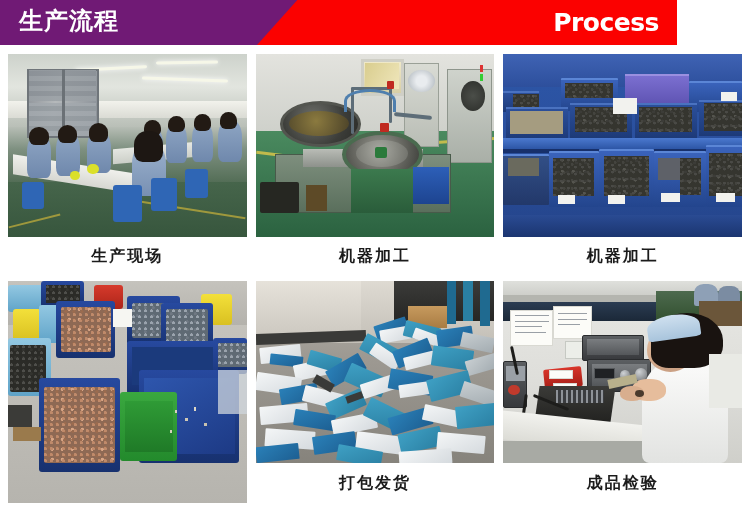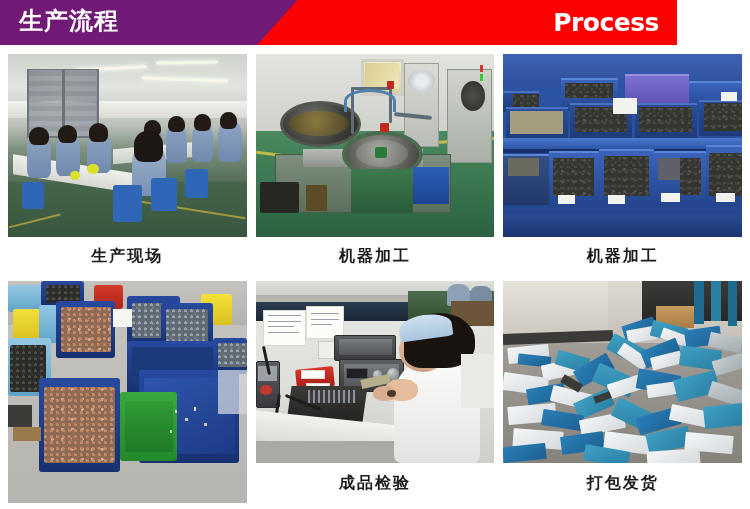--- a/index.html
+++ b/index.html
@@ -370,81 +370,20 @@
         <div class="ly" style="left:82%;top:64%;width:3px;height:3px;background:#c8c2b0;"></div>
         <div class="ly" style="left:68%;top:67%;width:2px;height:3px;background:#d5cfbd;"></div>
 
         <div class="ly" style="left:0%;top:56%;width:10%;height:10%;background:#3b3b38;"></div>
         <div class="ly" style="left:2%;top:66%;width:12%;height:6%;background:#9a7a4c;"></div>
         <div class="ly" style="left:88%;top:40%;width:12%;height:20%;background:#cfd6dc;opacity:.75;"></div>
       </div>
     </div>
 
     <div class="cell">
-      <div class="photo p5">
-
-        <div class="ly" style="left:0;top:0;width:100%;height:10%;background:linear-gradient(#dfe0dc,#c9cac5);"></div>
-        <div class="ly" style="left:0;top:8%;width:100%;height:4%;background:#b4b5af;"></div>
-        <div class="ly" style="left:0;top:12%;width:64%;height:10%;background:linear-gradient(#2b3c52,#1b2838);"></div>
-        <div class="ly" style="left:64%;top:6%;width:36%;height:16%;background:linear-gradient(#4d6a4e,#32502f);"></div>
-        <div class="ly" style="left:80%;top:2%;width:10%;height:12%;background:#8ea0b6;border-radius:40% 40% 10% 10%;"></div>
-        <div class="ly" style="left:90%;top:3%;width:9%;height:11%;background:#7b8ca2;border-radius:40% 40% 10% 10%;"></div>
-        <div class="ly" style="left:82%;top:11%;width:18%;height:14%;background:#6b563a;"></div>
-
-        <div class="ly paper" style="left:3%;top:16%;width:18%;height:20%;"></div>
-        <div class="ly" style="left:5%;top:19%;width:14%;height:1px;background:#9aa0a6;"></div>
-        <div class="ly" style="left:5%;top:22%;width:14%;height:1px;background:#9aa0a6;"></div>
-        <div class="ly" style="left:5%;top:25%;width:11%;height:1px;background:#9aa0a6;"></div>
-        <div class="ly" style="left:5%;top:28%;width:13%;height:1px;background:#9aa0a6;"></div>
-        <div class="ly paper" style="left:21%;top:14%;width:16%;height:18%;"></div>
-        <div class="ly" style="left:23%;top:18%;width:12%;height:1px;background:#9aa0a6;"></div>
-        <div class="ly" style="left:23%;top:21%;width:12%;height:1px;background:#9aa0a6;"></div>
-        <div class="ly" style="left:23%;top:24%;width:9%;height:1px;background:#9aa0a6;"></div>
-
-        <div class="ly" style="left:26%;top:33%;width:8%;height:10%;background:#eceee9;border:1px solid #c6c9c3;"></div>
-
-        <div class="ly instr" style="left:33%;top:30%;width:26%;height:14%;"></div>
-        <div class="ly instrface" style="left:35%;top:32%;width:22%;height:9%;"></div>
-        <div class="ly instr" style="left:35%;top:43%;width:27%;height:18%;"></div>
-        <div class="ly instrface" style="left:37%;top:46%;width:23%;height:12%;"></div>
-        <div class="ly knob" style="left:55%;top:48%;width:5%;height:7%;"></div>
-        <div class="ly knob" style="left:49%;top:49%;width:4%;height:6%;"></div>
-        <div class="ly" style="left:38%;top:48%;width:9%;height:6%;background:#1f2124;border:1px solid #55585b;"></div>
-        <div class="ly instr" style="left:0%;top:44%;width:10%;height:26%;"></div>
-        <div class="ly" style="left:1%;top:47%;width:8%;height:8%;background:#9aa0a6;"></div>
-        <div class="ly" style="left:2%;top:57%;width:5%;height:6%;background:#c03a2c;border-radius:50%;"></div>
-
-        <div class="ly redtool" style="left:17%;top:48%;width:16%;height:11%;transform:rotate(-6deg);"></div>
-        <div class="ly paper" style="left:19%;top:49%;width:10%;height:5%;"></div>
-        <div class="ly paper" style="left:21%;top:56%;width:10%;height:5%;"></div>
-
-        <div class="ly mat" style="left:14%;top:58%;width:32%;height:20%;transform:skewX(-8deg);"></div>
-        <div class="ly" style="left:22%;top:60%;width:20%;height:7%;background:repeating-linear-gradient(90deg,#8e9298 0 2px,#3a3c3f 2px 5px);"></div>
-
-        <div class="ly wire" style="left:4%;top:36%;width:3px;height:16%;transform:rotate(-12deg);"></div>
-        <div class="ly wire" style="left:8%;top:62%;width:3px;height:22%;transform:rotate(8deg);"></div>
-        <div class="ly wire" style="left:12%;top:66%;width:16%;height:3px;transform:rotate(22deg);"></div>
-
-        <div class="ly benchtop" style="left:0;top:76%;width:68%;height:16%;transform:skewY(6deg);"></div>
-        <div class="ly" style="left:0;top:88%;width:62%;height:12%;background:#a8aaa4;"></div>
-
-        <div class="ly coat" style="left:58%;top:44%;width:36%;height:56%;"></div>
-        <div class="ly head" style="left:60%;top:26%;width:20%;height:24%;"></div>
-        <div class="ly hairk" style="left:62%;top:18%;width:30%;height:30%;border-radius:50% 50% 40% 25%;"></div>
-        <div class="ly cap" style="left:60%;top:19%;width:22%;height:13%;transform:rotate(-8deg);"></div>
-        <div class="ly" style="left:54%;top:54%;width:14%;height:12%;background:#e6bd9c;border-radius:45%;"></div>
-        <div class="ly" style="left:49%;top:58%;width:10%;height:8%;background:#d8ae8e;border-radius:45%;"></div>
-        <div class="ly" style="left:55%;top:60%;width:4%;height:4%;background:#4a3a2c;border-radius:50%;"></div>
-        <div class="ly" style="left:44%;top:53%;width:12%;height:5%;background:#b8b08c;transform:rotate(-12deg);"></div>
-        <div class="ly" style="left:86%;top:40%;width:14%;height:30%;background:#e9eae5;"></div>
-      </div>
-      <div class="caption">成品检验</div>
-    </div>
-
-    <div class="cell">
       <div class="photo p6">
         <div class="ly wallb"></div>
         <div class="ly" style="left:0;top:0;width:44%;height:30%;background:linear-gradient(#e6e2da,#cdc9c1);"></div>
         <div class="ly darkb" style="left:0;top:28%;width:46%;height:6%;transform:rotate(-2deg);"></div>
         <div class="ly" style="left:58%;top:0;width:42%;height:22%;background:linear-gradient(#3b3b39,#262624);"></div>
         <div class="ly" style="left:80%;top:0;width:4%;height:24%;background:#1f6a90;"></div>
         <div class="ly" style="left:87%;top:0;width:4%;height:22%;background:#2a7fa2;"></div>
         <div class="ly" style="left:94%;top:0;width:4%;height:25%;background:#1f6a90;"></div>
         <div class="ly carton" style="left:64%;top:14%;width:16%;height:12%;"></div>
 
@@ -495,14 +434,75 @@
         <div class="ly pack pwhite" style="left:76%;top:84%;width:20%;height:10%;transform:rotate(5deg);"></div>
         <div class="ly pack pblue" style="left:0%;top:90%;width:18%;height:9%;transform:rotate(-6deg);"></div>
         <div class="ly pack pteal" style="left:34%;top:92%;width:19%;height:9%;transform:rotate(10deg);"></div>
         <div class="ly pack pwhite" style="left:60%;top:93%;width:22%;height:8%;transform:rotate(-4deg);"></div>
         <div class="ly darkb" style="left:24%;top:54%;width:9%;height:5%;transform:rotate(30deg);"></div>
         <div class="ly darkb" style="left:38%;top:62%;width:7%;height:4%;transform:rotate(-20deg);"></div>
       </div>
       <div class="caption">打包发货</div>
     </div>
 
+    <div class="cell">
+      <div class="photo p5">
+
+        <div class="ly" style="left:0;top:0;width:100%;height:10%;background:linear-gradient(#dfe0dc,#c9cac5);"></div>
+        <div class="ly" style="left:0;top:8%;width:100%;height:4%;background:#b4b5af;"></div>
+        <div class="ly" style="left:0;top:12%;width:64%;height:10%;background:linear-gradient(#2b3c52,#1b2838);"></div>
+        <div class="ly" style="left:64%;top:6%;width:36%;height:16%;background:linear-gradient(#4d6a4e,#32502f);"></div>
+        <div class="ly" style="left:80%;top:2%;width:10%;height:12%;background:#8ea0b6;border-radius:40% 40% 10% 10%;"></div>
+        <div class="ly" style="left:90%;top:3%;width:9%;height:11%;background:#7b8ca2;border-radius:40% 40% 10% 10%;"></div>
+        <div class="ly" style="left:82%;top:11%;width:18%;height:14%;background:#6b563a;"></div>
+
+        <div class="ly paper" style="left:3%;top:16%;width:18%;height:20%;"></div>
+        <div class="ly" style="left:5%;top:19%;width:14%;height:1px;background:#9aa0a6;"></div>
+        <div class="ly" style="left:5%;top:22%;width:14%;height:1px;background:#9aa0a6;"></div>
+        <div class="ly" style="left:5%;top:25%;width:11%;height:1px;background:#9aa0a6;"></div>
+        <div class="ly" style="left:5%;top:28%;width:13%;height:1px;background:#9aa0a6;"></div>
+        <div class="ly paper" style="left:21%;top:14%;width:16%;height:18%;"></div>
+        <div class="ly" style="left:23%;top:18%;width:12%;height:1px;background:#9aa0a6;"></div>
+        <div class="ly" style="left:23%;top:21%;width:12%;height:1px;background:#9aa0a6;"></div>
+        <div class="ly" style="left:23%;top:24%;width:9%;height:1px;background:#9aa0a6;"></div>
+
+        <div class="ly" style="left:26%;top:33%;width:8%;height:10%;background:#eceee9;border:1px solid #c6c9c3;"></div>
+
+        <div class="ly instr" style="left:33%;top:30%;width:26%;height:14%;"></div>
+        <div class="ly instrface" style="left:35%;top:32%;width:22%;height:9%;"></div>
+        <div class="ly instr" style="left:35%;top:43%;width:27%;height:18%;"></div>
+        <div class="ly instrface" style="left:37%;top:46%;width:23%;height:12%;"></div>
+        <div class="ly knob" style="left:55%;top:48%;width:5%;height:7%;"></div>
+        <div class="ly knob" style="left:49%;top:49%;width:4%;height:6%;"></div>
+        <div class="ly" style="left:38%;top:48%;width:9%;height:6%;background:#1f2124;border:1px solid #55585b;"></div>
+        <div class="ly instr" style="left:0%;top:44%;width:10%;height:26%;"></div>
+        <div class="ly" style="left:1%;top:47%;width:8%;height:8%;background:#9aa0a6;"></div>
+        <div class="ly" style="left:2%;top:57%;width:5%;height:6%;background:#c03a2c;border-radius:50%;"></div>
+
+        <div class="ly redtool" style="left:17%;top:48%;width:16%;height:11%;transform:rotate(-6deg);"></div>
+        <div class="ly paper" style="left:19%;top:49%;width:10%;height:5%;"></div>
+        <div class="ly paper" style="left:21%;top:56%;width:10%;height:5%;"></div>
+
+        <div class="ly mat" style="left:14%;top:58%;width:32%;height:20%;transform:skewX(-8deg);"></div>
+        <div class="ly" style="left:22%;top:60%;width:20%;height:7%;background:repeating-linear-gradient(90deg,#8e9298 0 2px,#3a3c3f 2px 5px);"></div>
+
+        <div class="ly wire" style="left:4%;top:36%;width:3px;height:16%;transform:rotate(-12deg);"></div>
+        <div class="ly wire" style="left:8%;top:62%;width:3px;height:22%;transform:rotate(8deg);"></div>
+        <div class="ly wire" style="left:12%;top:66%;width:16%;height:3px;transform:rotate(22deg);"></div>
+
+        <div class="ly benchtop" style="left:0;top:76%;width:68%;height:16%;transform:skewY(6deg);"></div>
+        <div class="ly" style="left:0;top:88%;width:62%;height:12%;background:#a8aaa4;"></div>
+
+        <div class="ly coat" style="left:58%;top:44%;width:36%;height:56%;"></div>
+        <div class="ly head" style="left:60%;top:26%;width:20%;height:24%;"></div>
+        <div class="ly hairk" style="left:62%;top:18%;width:30%;height:30%;border-radius:50% 50% 40% 25%;"></div>
+        <div class="ly cap" style="left:60%;top:19%;width:22%;height:13%;transform:rotate(-8deg);"></div>
+        <div class="ly" style="left:54%;top:54%;width:14%;height:12%;background:#e6bd9c;border-radius:45%;"></div>
+        <div class="ly" style="left:49%;top:58%;width:10%;height:8%;background:#d8ae8e;border-radius:45%;"></div>
+        <div class="ly" style="left:55%;top:60%;width:4%;height:4%;background:#4a3a2c;border-radius:50%;"></div>
+        <div class="ly" style="left:44%;top:53%;width:12%;height:5%;background:#b8b08c;transform:rotate(-12deg);"></div>
+        <div class="ly" style="left:86%;top:40%;width:14%;height:30%;background:#e9eae5;"></div>
+      </div>
+      <div class="caption">成品检验</div>
+    </div>
+
   </div>
 </div>
 
 </body></html>

